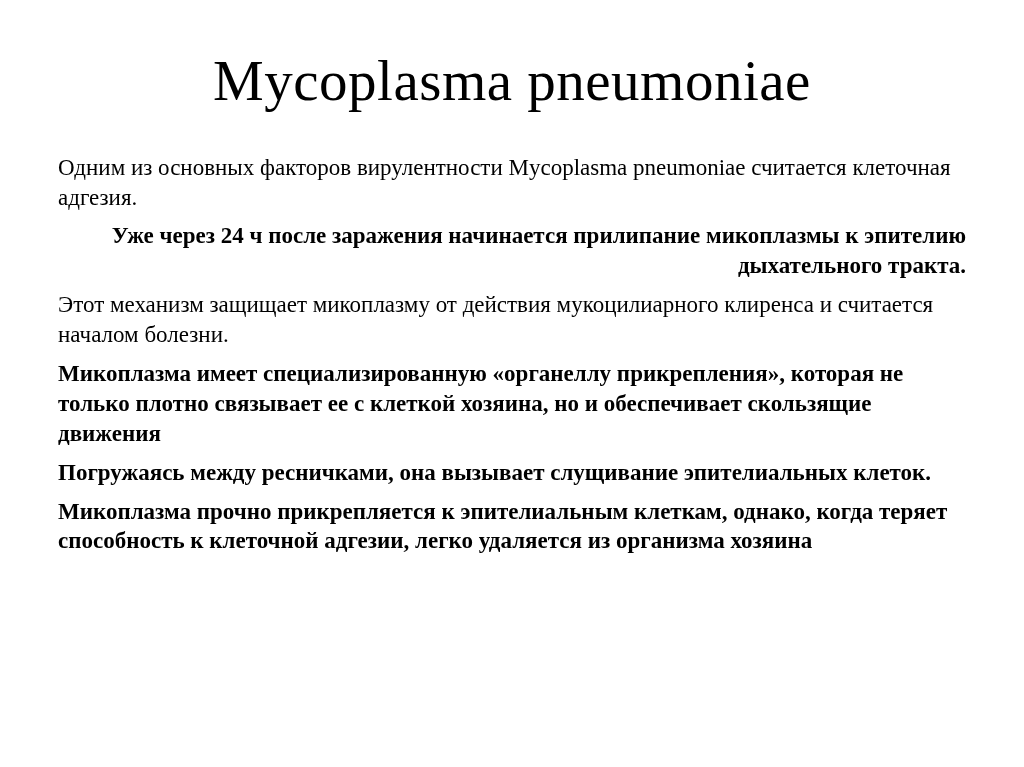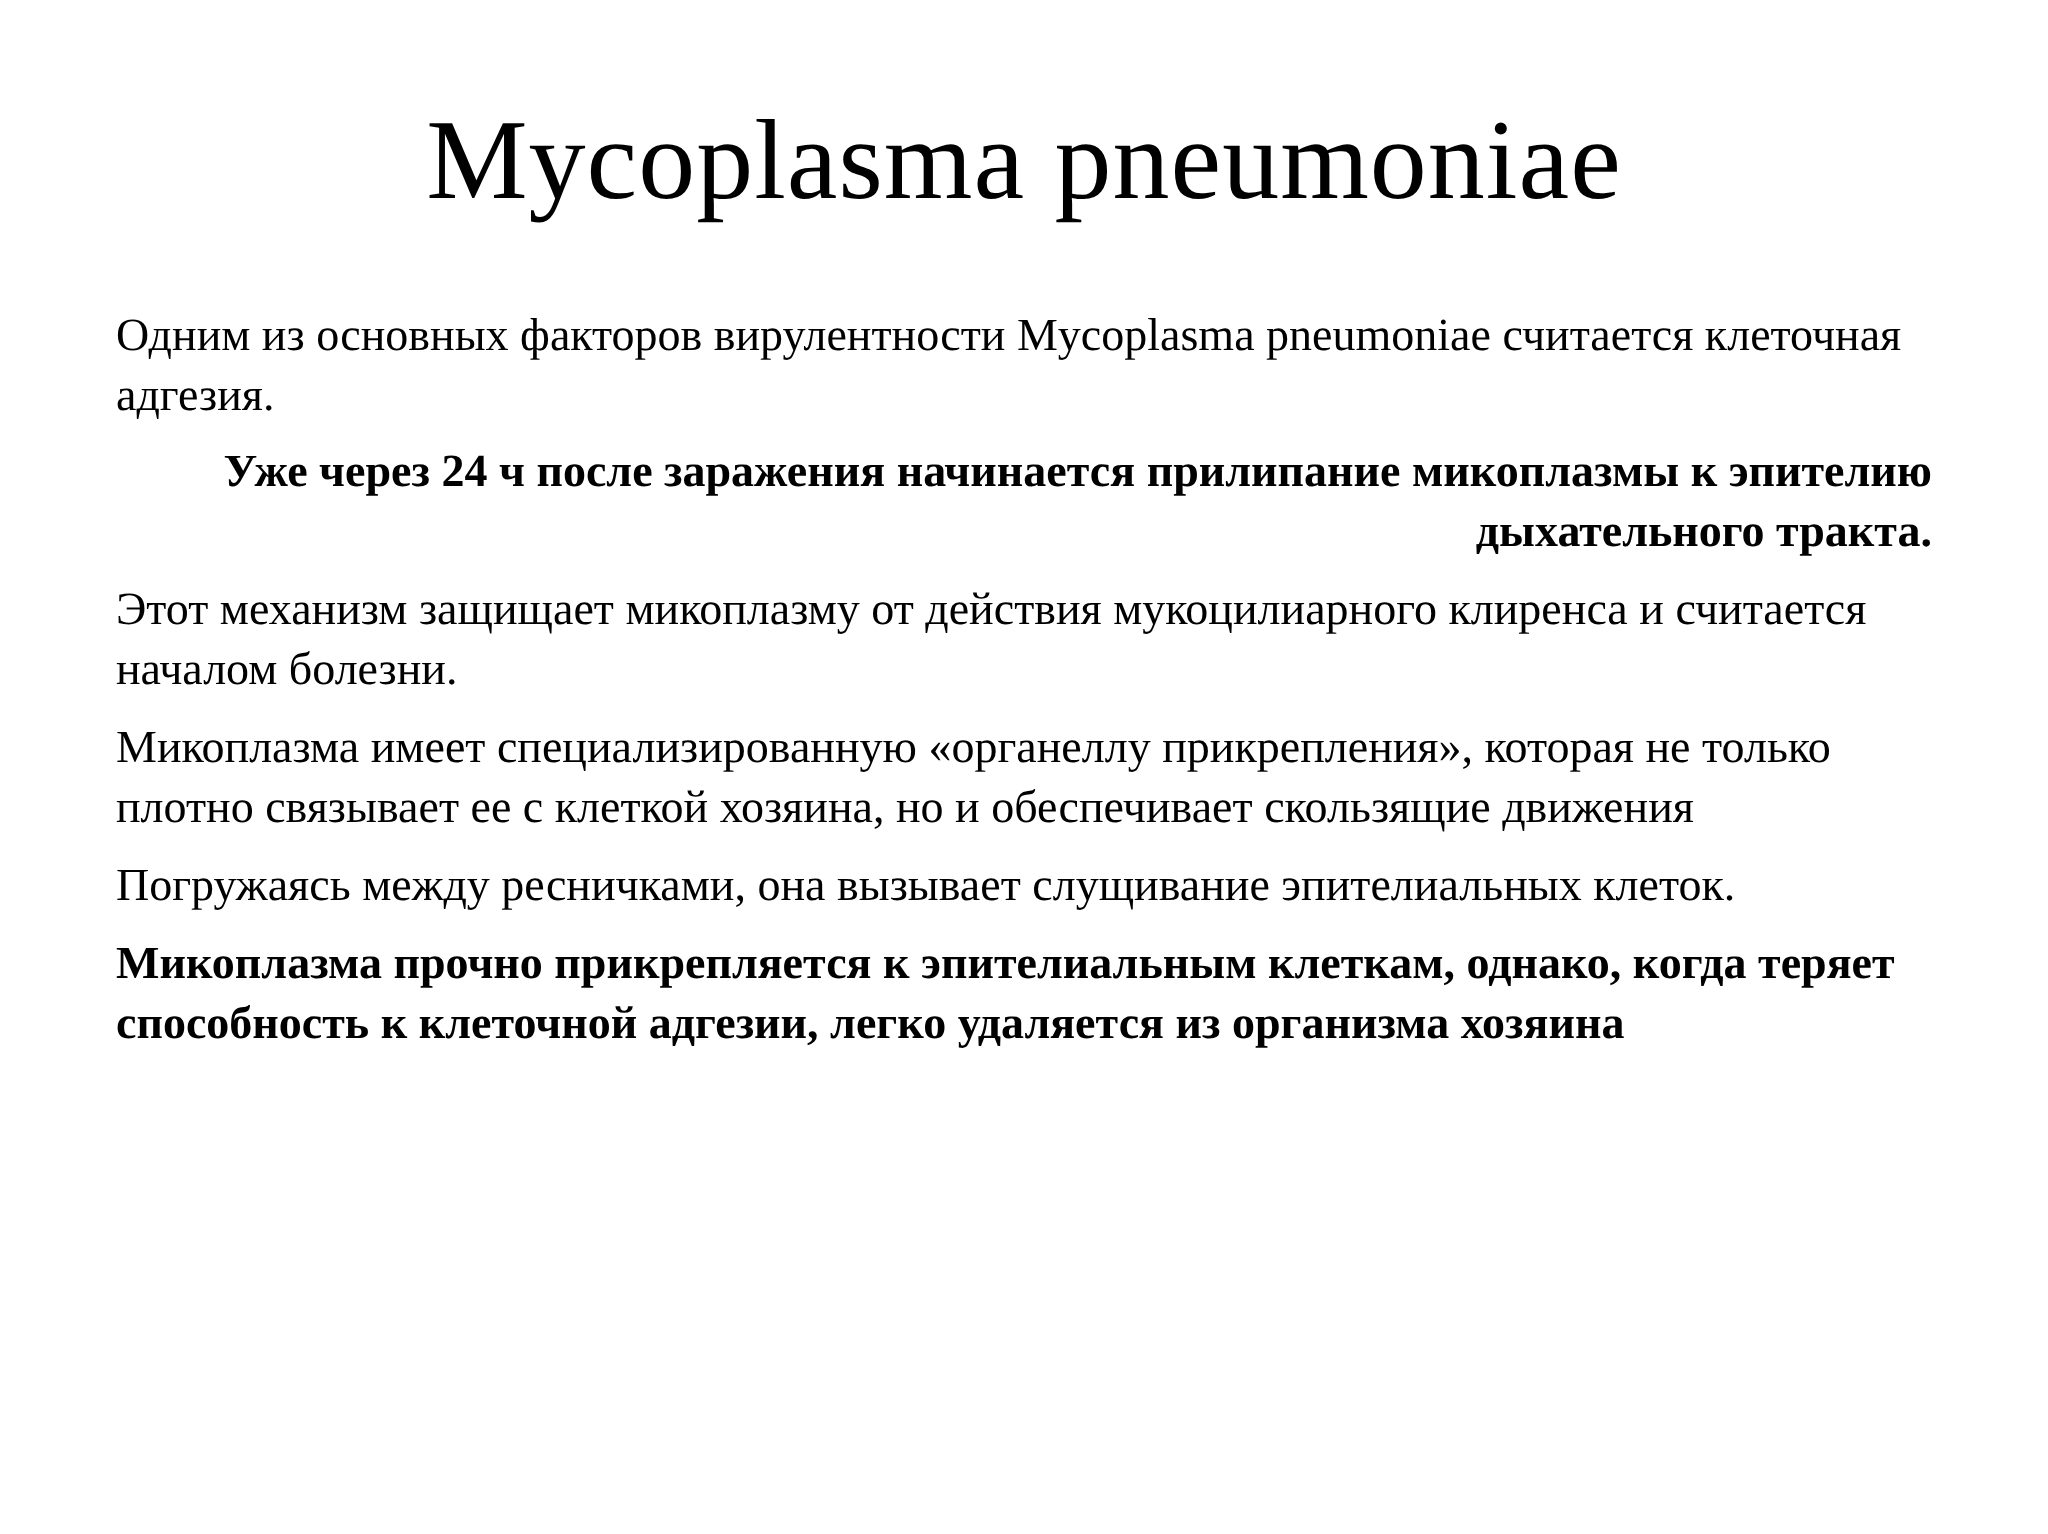--- a/index.html
+++ b/index.html
@@ -43,17 +43,17 @@
 </head>
 <body>
 
 <div class="slide">
   <h1 class="slide-title">Mycoplasma pneumoniae</h1>
 
   <div class="slide-body">
     <p class="para" style="font-weight: normal;">Одним из основных факторов вирулентности Mycoplasma pneumoniae считается клеточная адгезия.</p>
     <p class="para" style="font-weight: bold; text-align: right;">Уже через 24 ч после заражения начинается прилипание микоплазмы к эпителию дыхательного тракта.</p>
     <p class="para" style="font-weight: normal;">Этот механизм защищает микоплазму от действия мукоцилиарного клиренса и считается началом болезни.</p>
-    <p class="para" style="font-weight: normal;">Микоплазма имеет специализированную «органеллу прикрепления», которая не только плотно связывает ее с клеткой хозяина, но и обеспечивает скользящие движения</p>
-    <p class="para" style="font-weight: normal;">Погружаясь между ресничками, она вызывает слущивание эпителиальных клеток.</p>
+    <p class="para" style="font-weight: bold;">Микоплазма имеет специализированную «органеллу прикрепления», которая не только плотно связывает ее с клеткой хозяина, но и обеспечивает скользящие движения</p>
+    <p class="para" style="font-weight: bold;">Погружаясь между ресничками, она вызывает слущивание эпителиальных клеток.</p>
     <p class="para" style="font-weight: bold;">Микоплазма прочно прикрепляется к эпителиальным клеткам, однако, когда теряет способность к клеточной адгезии, легко удаляется из организма хозяина</p>
   </div>
 </div>
 
 </body></html>

